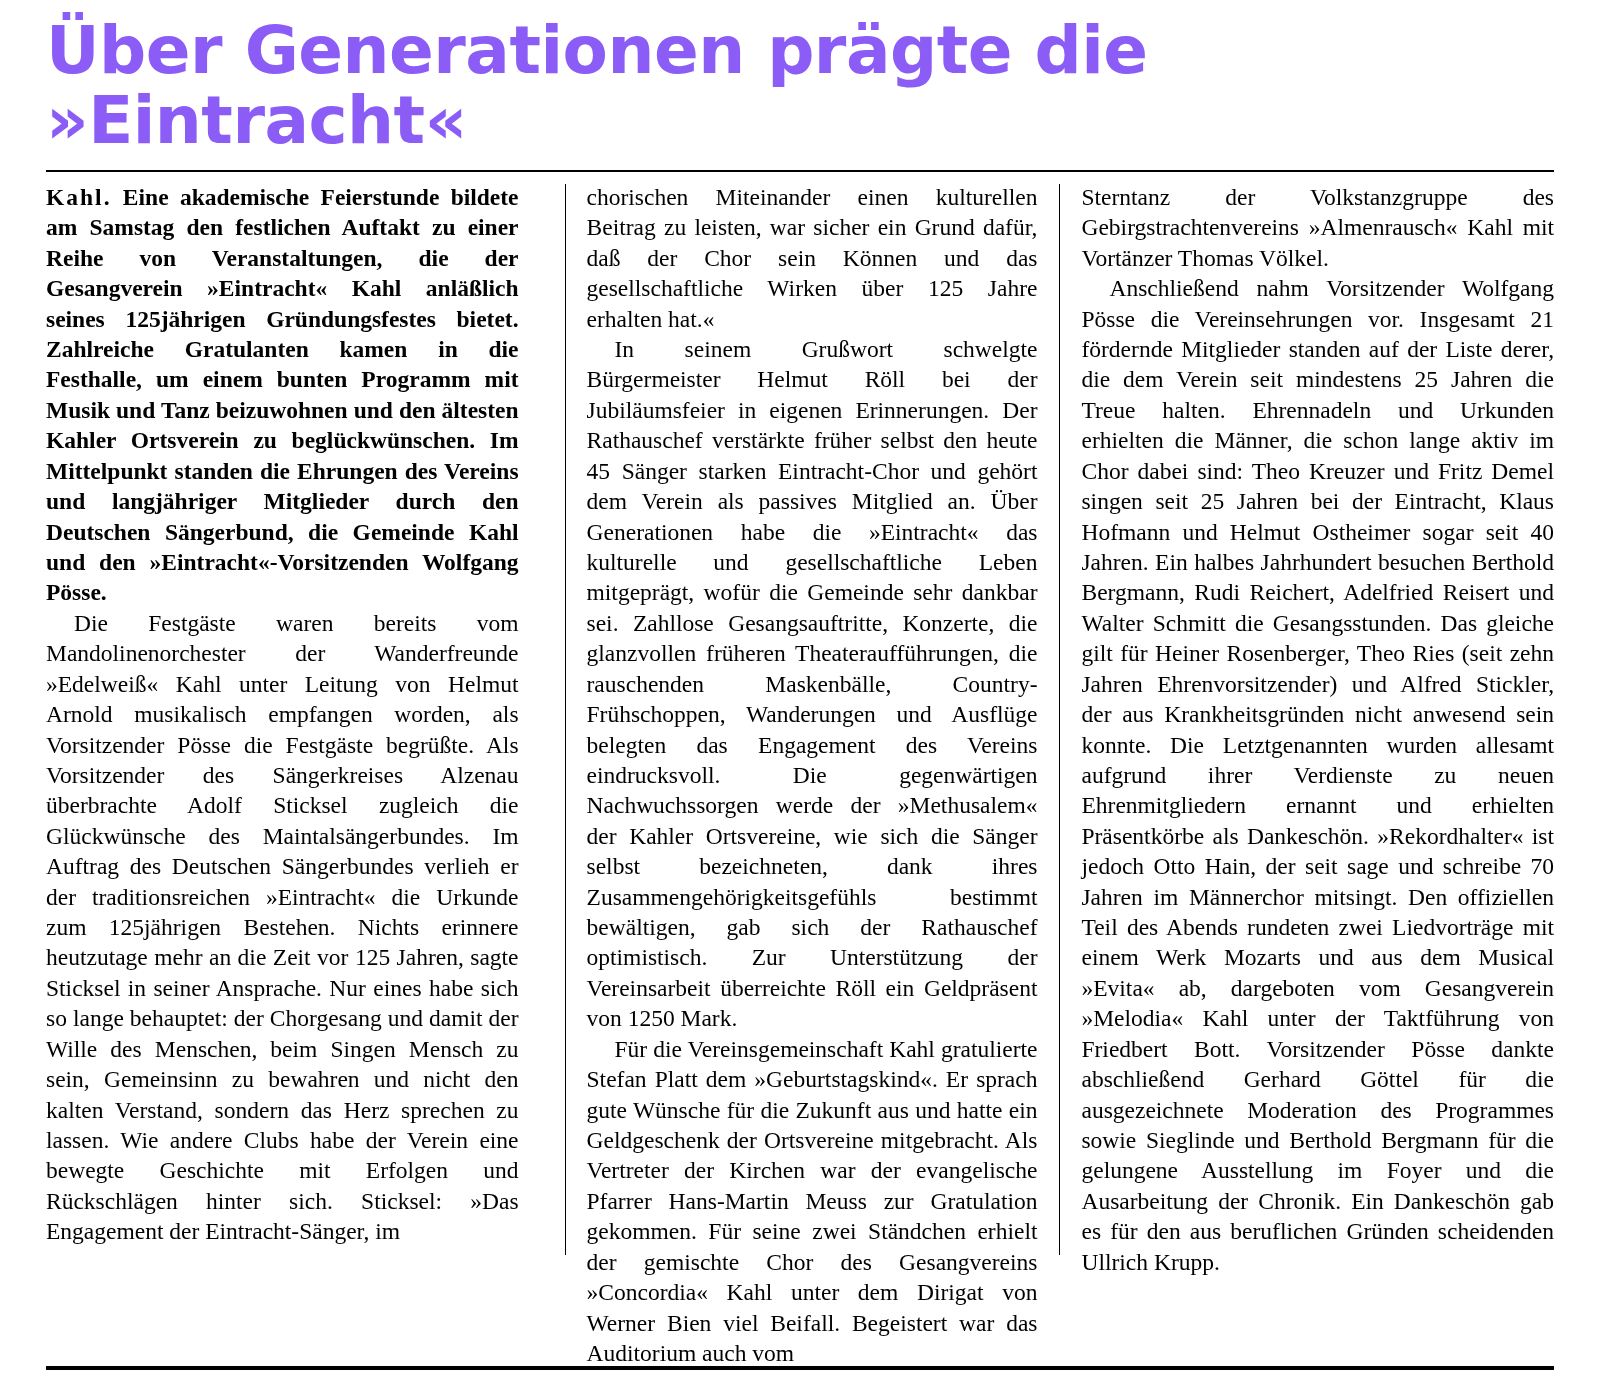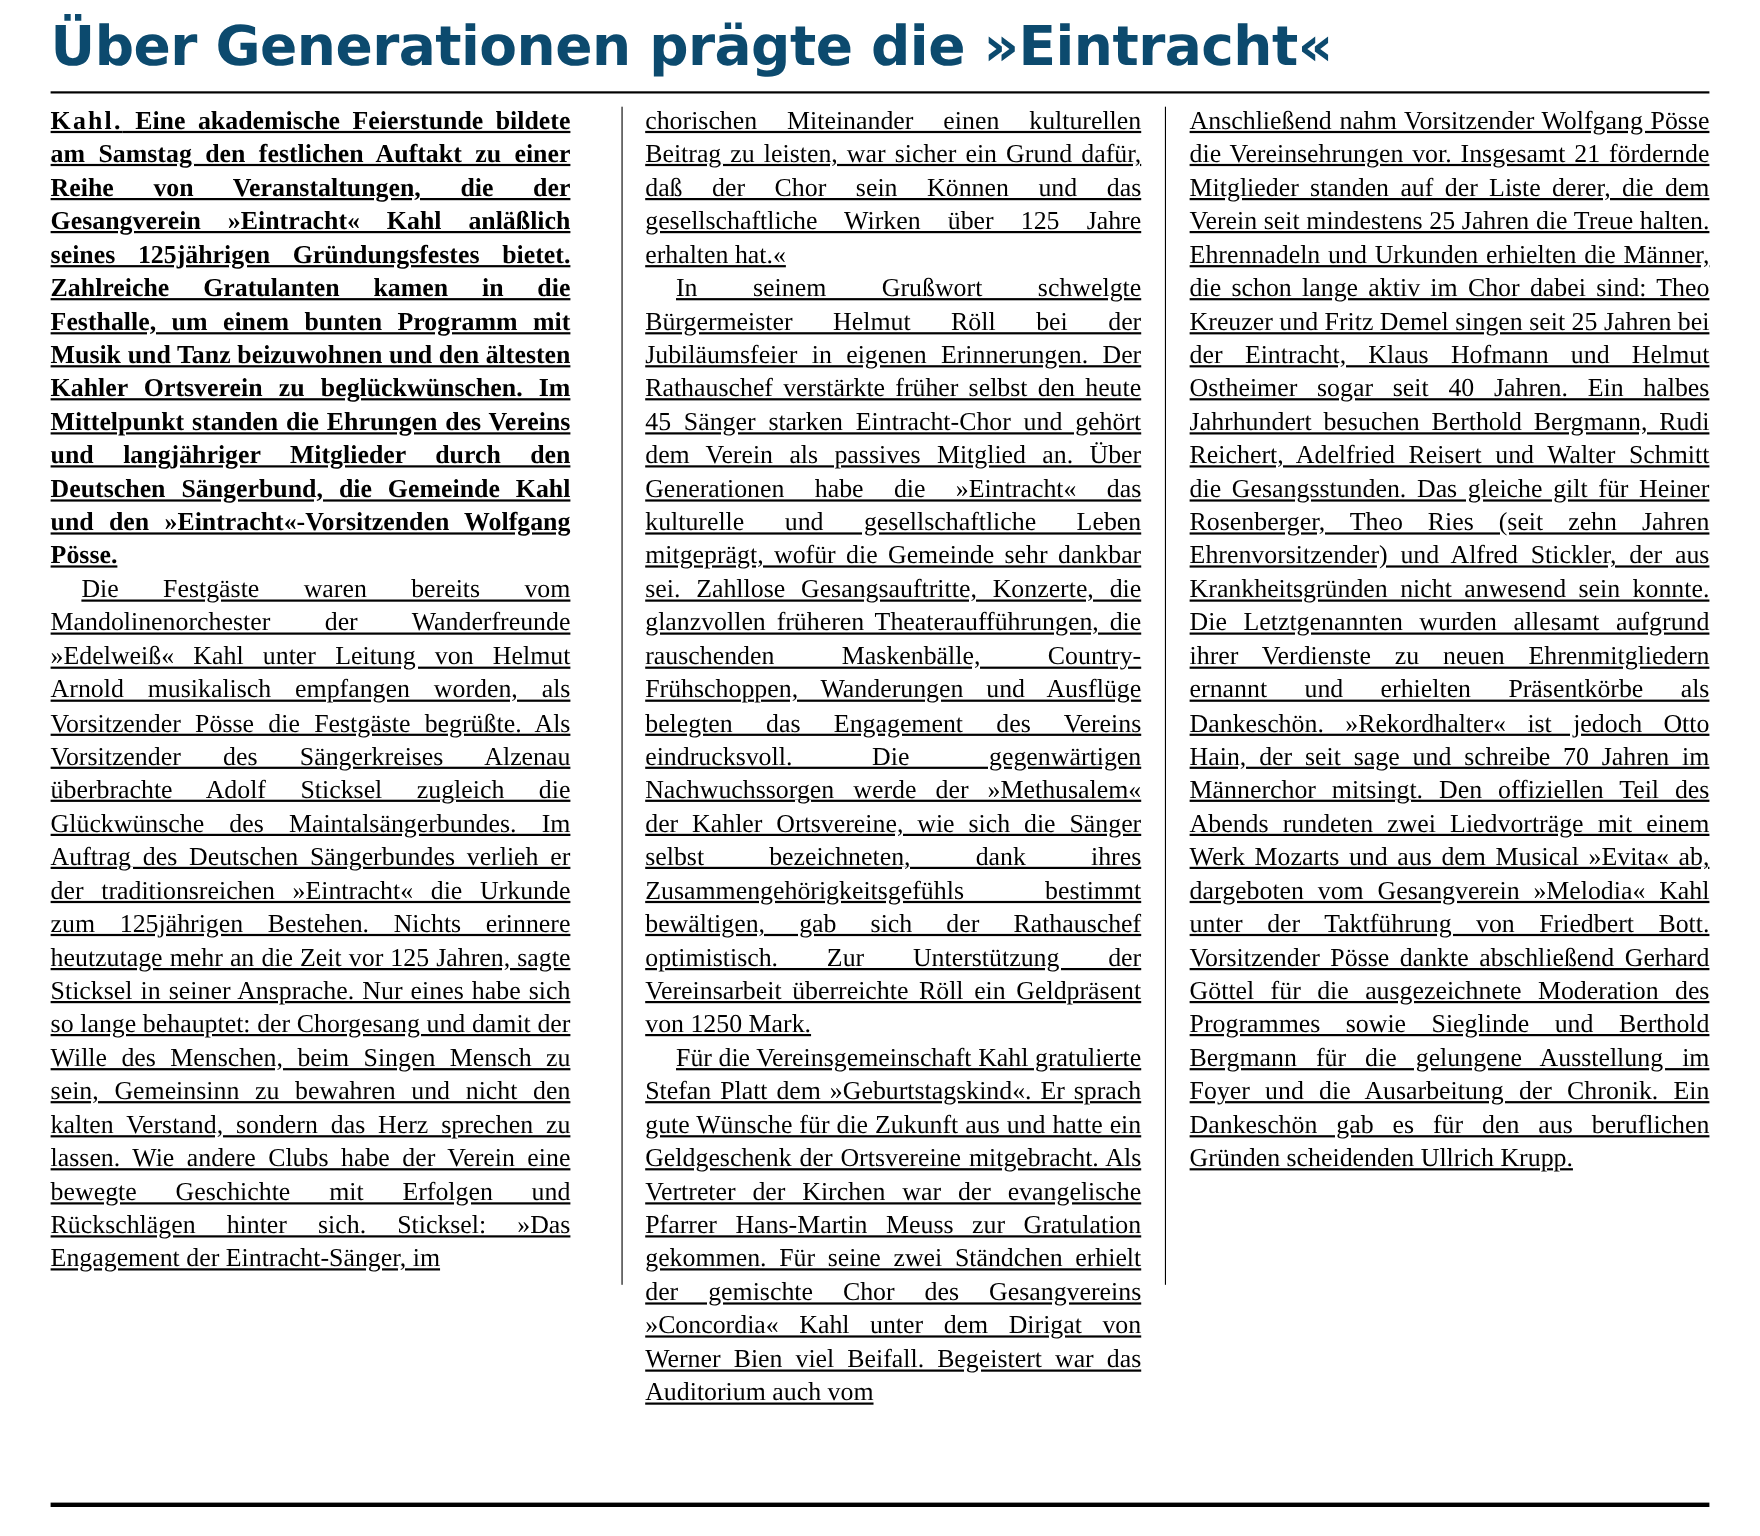--- a/index.html
+++ b/index.html
@@ -19,25 +19,25 @@
     width: 1600px;
     height: 1396px;
     box-sizing: border-box;
     padding: 10px 46px 0 46px;
   }
 
   
   .headline {
     font-family: "DejaVu Sans", sans-serif;
     font-weight: bold;
-    font-size: 50px;
+    font-size: 66px;
     line-height: 1.06;
     letter-spacing: -0.5px;
     margin: 6px 0 0 0;
-    color: #0c4a6e;
+    color: #8b5cf6;
   }
   .headline .l2 {
     display: block;
   }
   .subhead {
     font-family: "DejaVu Sans", sans-serif;
     font-weight: normal;
     font-size: 26.5px;
     line-height: 1.15;
     margin: 14px 0 0 0;
@@ -47,21 +47,20 @@
   .rule-top {
     border-top: 2px solid #000;
     margin: 14px 0 0 0;
   }
 
   
   .columns {
     display: flex;
     margin-top: 10px;
     height: 1075px;
-    text-decoration: underline;
   }
   .col {
     width: 33.333%;
     box-sizing: border-box;
     position: relative;
   }
   .col-1 { padding-right: 22px; }
   .col-2 { padding-left: 22px; padding-right: 22px; margin-left: 24px; }
   .col-3 { padding-left: 22px; }
   .col-2::before,
@@ -126,20 +125,21 @@
       <p class="body after-lead">Die Festgäste waren bereits vom Mandolinenorchester der Wanderfreunde »Edelweiß« Kahl unter Leitung von Helmut Arnold musikalisch empfangen worden, als Vorsitzender Pösse die Festgäste begrüßte. Als Vorsitzender des Sängerkreises Alzenau überbrachte Adolf Sticksel zugleich die Glückwünsche des Maintalsängerbundes. Im Auftrag des Deutschen Sängerbundes verlieh er der traditionsreichen »Eintracht« die Urkunde zum 125jährigen Bestehen. Nichts erinnere heutzutage mehr an die Zeit vor 125 Jahren, sagte Sticksel in seiner Ansprache. Nur eines habe sich so lange behauptet: der Chorgesang und damit der Wille des Menschen, beim Singen Mensch zu sein, Gemeinsinn zu bewahren und nicht den kalten Verstand, sondern das Herz sprechen zu lassen. Wie andere Clubs habe der Verein eine bewegte Geschichte mit Erfolgen und Rückschlägen hinter sich. Sticksel: »Das Engagement der Eintracht-Sänger, im</p>
     </div>
 
     <div class="col col-2">
       <p class="body">chorischen Miteinander einen kulturellen Beitrag zu leisten, war sicher ein Grund dafür, daß der Chor sein Können und das gesellschaftliche Wirken über 125 Jahre erhalten hat.«</p>
       <p class="body">In seinem Grußwort schwelgte Bürgermeister Helmut Röll bei der Jubiläumsfeier in eigenen Erinnerungen. Der Rathauschef verstärkte früher selbst den heute 45 Sänger starken Eintracht-Chor und gehört dem Verein als passives Mitglied an. Über Generationen habe die »Eintracht« das kulturelle und gesellschaftliche Leben mitgeprägt, wofür die Gemeinde sehr dankbar sei. Zahllose Gesangsauftritte, Konzerte, die glanzvollen früheren Theateraufführungen, die rauschenden Maskenbälle, Country-Frühschoppen, Wanderungen und Ausflüge belegten das Engagement des Vereins eindrucksvoll. Die gegenwärtigen Nachwuchssorgen werde der »Methusalem« der Kahler Ortsvereine, wie sich die Sänger selbst bezeichneten, dank ihres Zusammengehörigkeitsgefühls bestimmt bewältigen, gab sich der Rathauschef optimistisch. Zur Unterstützung der Vereinsarbeit überreichte Röll ein Geldpräsent von 1250 Mark.</p>
       <p class="body">Für die Vereinsgemeinschaft Kahl gratulierte Stefan Platt dem »Geburtstagskind«. Er sprach gute Wünsche für die Zukunft aus und hatte ein Geldgeschenk der Ortsvereine mitgebracht. Als Vertreter der Kirchen war der evangelische Pfarrer Hans-Martin Meuss zur Gratulation gekommen. Für seine zwei Ständchen erhielt der gemischte Chor des Gesangvereins »Concordia« Kahl unter dem Dirigat von Werner Bien viel Beifall. Begeistert war das Auditorium auch vom</p>
     </div>
 
     <div class="col col-3">
+      <p class="body">Sterntanz der Volkstanzgruppe des Gebirgstrachtenvereins »Almenrausch« Kahl mit Vortänzer Thomas Völkel.</p>
       <p class="body">Anschließend nahm Vorsitzender Wolfgang Pösse die Vereinsehrungen vor. Insgesamt 21 fördernde Mitglieder standen auf der Liste derer, die dem Verein seit mindestens 25 Jahren die Treue halten. Ehrennadeln und Urkunden erhielten die Männer, die schon lange aktiv im Chor dabei sind: Theo Kreuzer und Fritz Demel singen seit 25 Jahren bei der Eintracht, Klaus Hofmann und Helmut Ostheimer sogar seit 40 Jahren. Ein halbes Jahrhundert besuchen Berthold Bergmann, Rudi Reichert, Adelfried Reisert und Walter Schmitt die Gesangsstunden. Das gleiche gilt für Heiner Rosenberger, Theo Ries (seit zehn Jahren Ehrenvorsitzender) und Alfred Stickler, der aus Krankheitsgründen nicht anwesend sein konnte. Die Letztgenannten wurden allesamt aufgrund ihrer Verdienste zu neuen Ehrenmitgliedern ernannt und erhielten Präsentkörbe als Dankeschön. »Rekordhalter« ist jedoch Otto Hain, der seit sage und schreibe 70 Jahren im Männerchor mitsingt. Den offiziellen Teil des Abends rundeten zwei Liedvorträge mit einem Werk Mozarts und aus dem Musical »Evita« ab, dargeboten vom Gesangverein »Melodia« Kahl unter der Taktführung von Friedbert Bott. Vorsitzender Pösse dankte abschließend Gerhard Göttel für die ausgezeichnete Moderation des Programmes sowie Sieglinde und Berthold Bergmann für die gelungene Ausstellung im Foyer und die Ausarbeitung der Chronik. Ein Dankeschön gab es für den aus beruflichen Gründen scheidenden Ullrich Krupp.</p>
     </div>
 
   </div>
 
   <div class="rule-bottom"></div>
 
 </div>
 
 </body></html>

